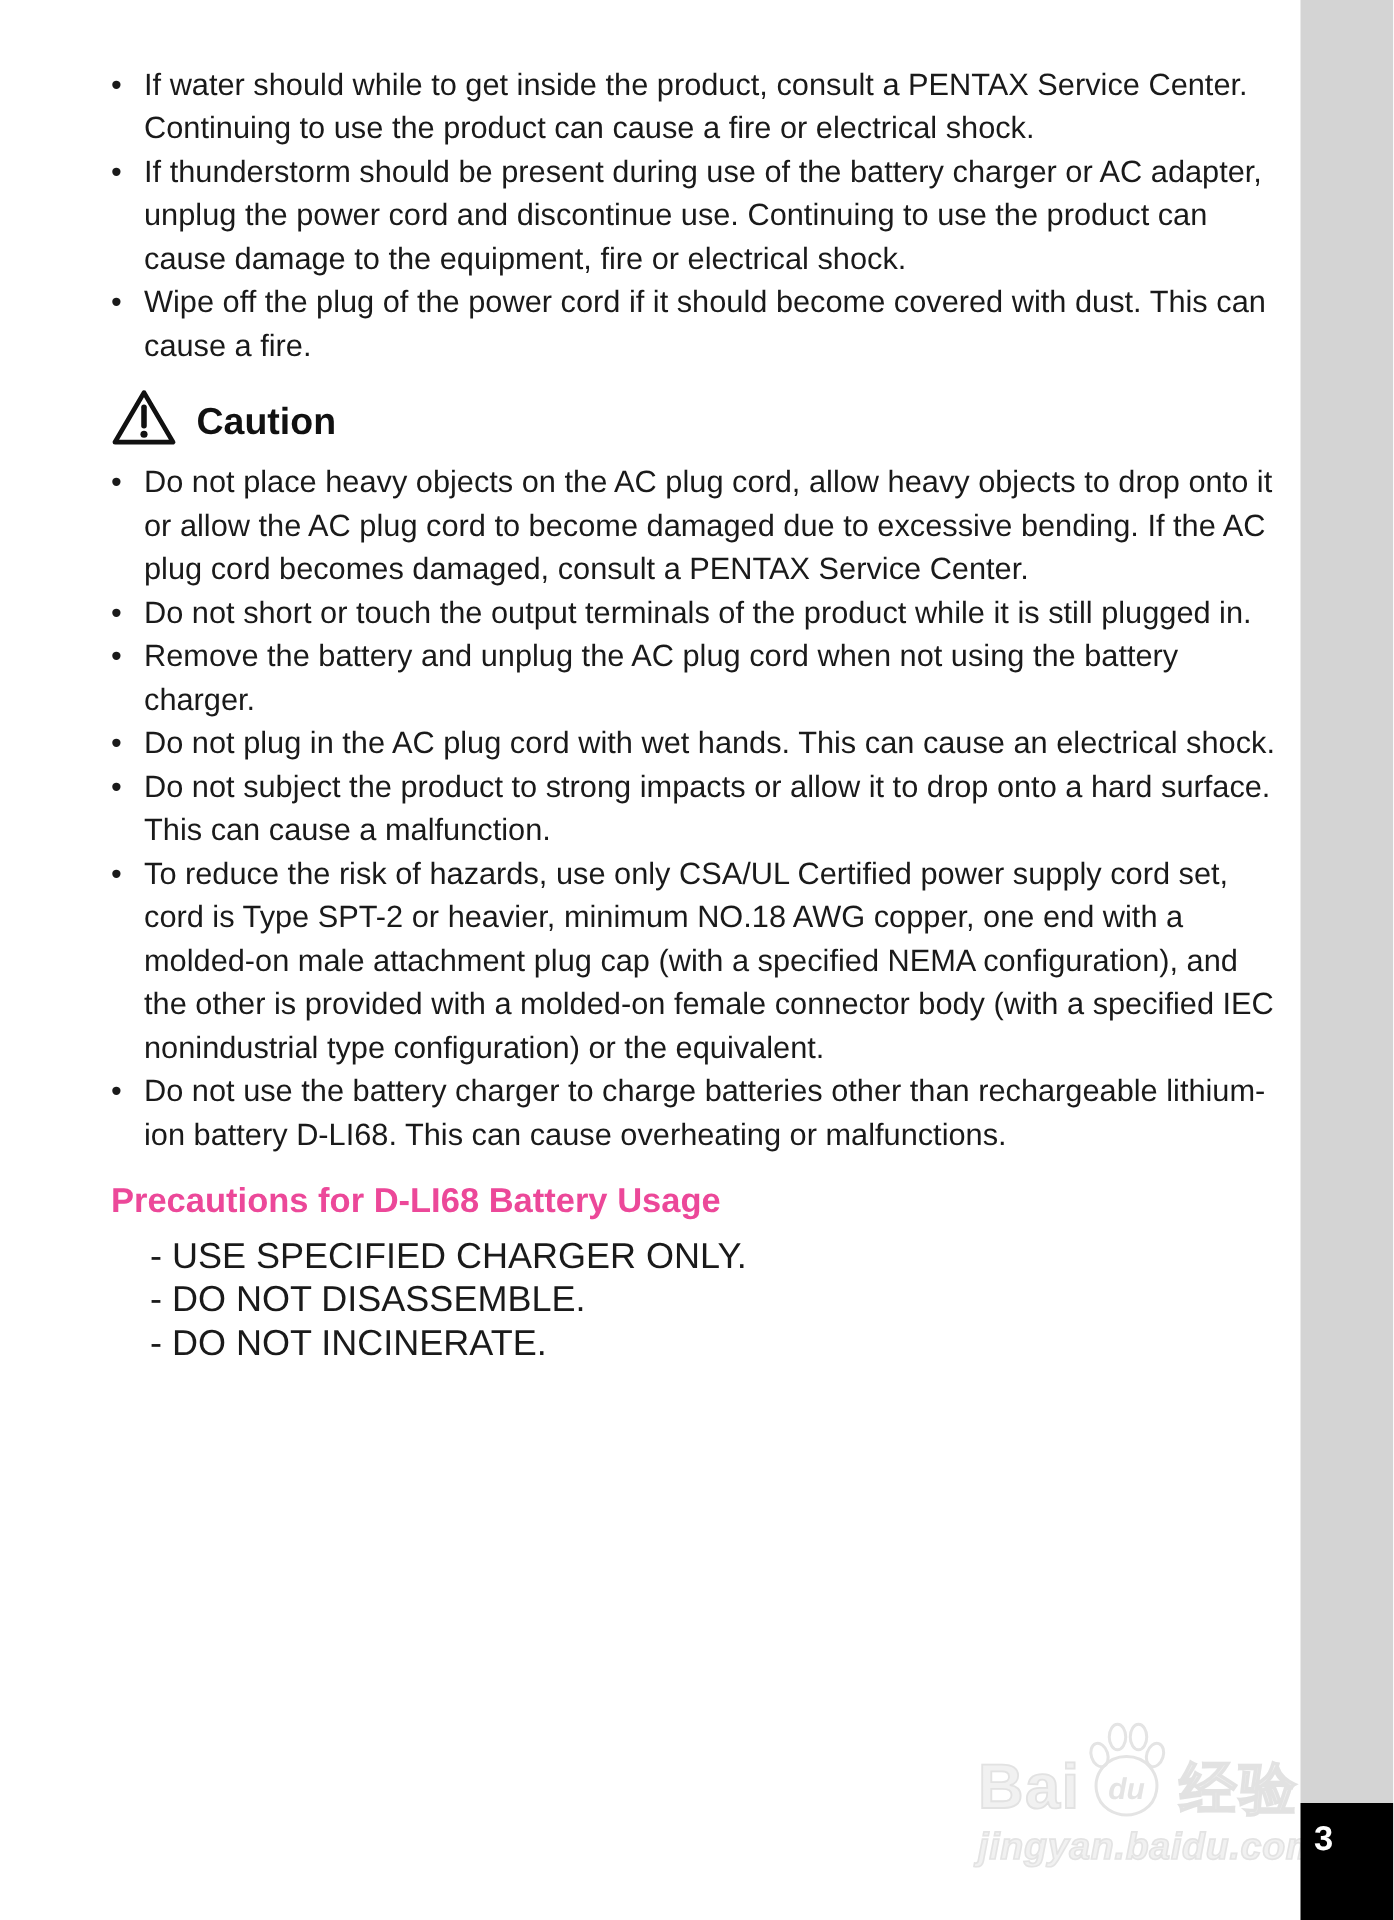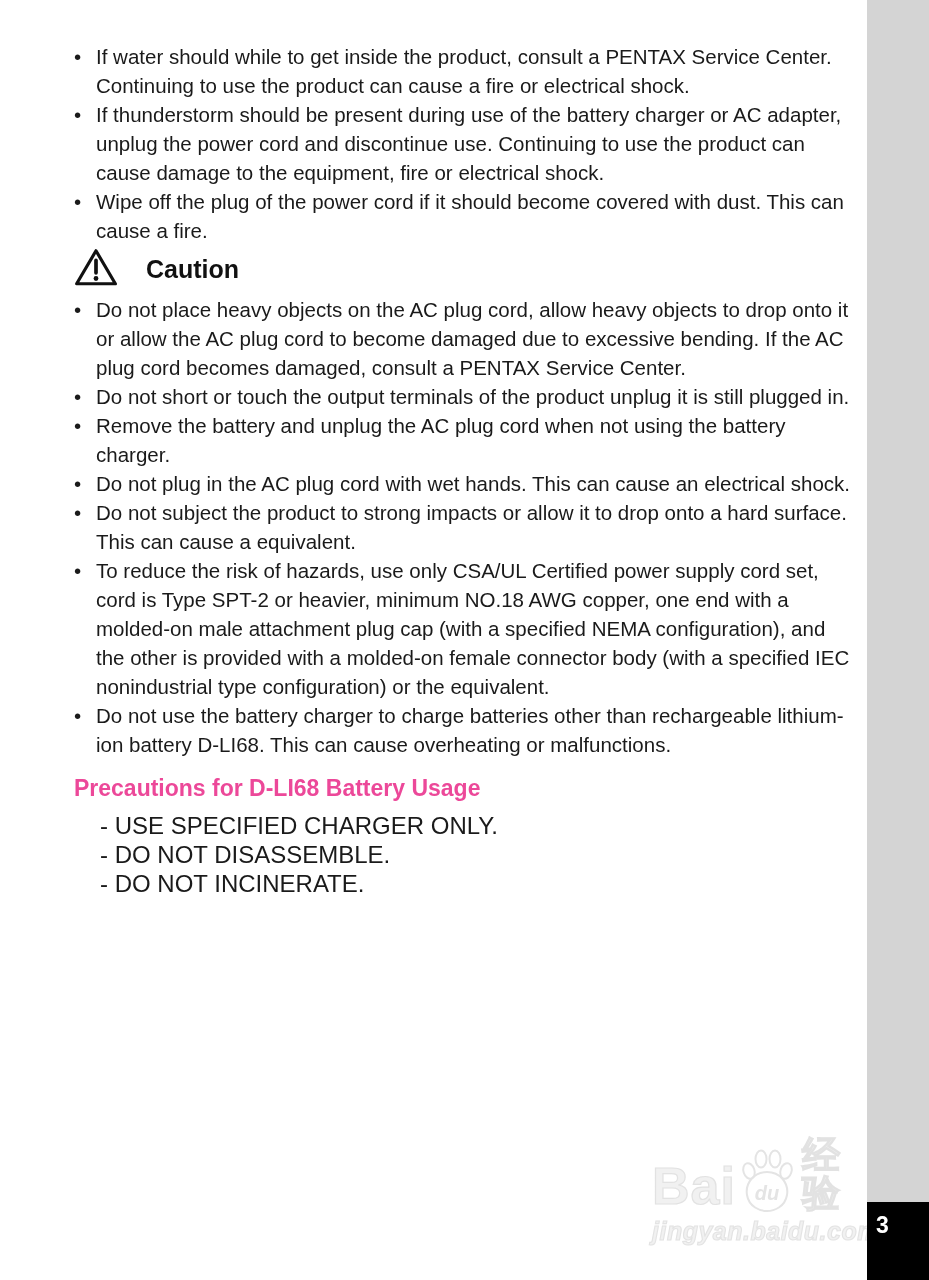--- a/index.html
+++ b/index.html
@@ -48,22 +48,22 @@
   .bullet-item .marker {
     flex: 0 0 22px;
     width: 22px;
   }
   .bullet-item .btxt {
     flex: 1;
   }
   .caution-header {
     display: flex;
     align-items: center;
-    gap: 28px;
-    margin: 3px 0 5px 0;
+    gap: 13px;
+    margin: 15px 0 5px 0;
     height: 42px;
   }
   .caution-title {
     font-size: 25px;
     font-weight: bold;
     color: #111111;
   }
   .section-title {
     font-size: 23px;
     font-weight: bold;
@@ -85,21 +85,21 @@
   .wm-row1 {
     display: flex;
     align-items: flex-end;
     height: 76px;
   }
   .wm-text {
     font-weight: bold;
     color: #f1f1f1;
     -webkit-text-stroke: 1.2px #e2e2e2;
   }
-  .wm-bai { font-size: 52px; line-height: 1; letter-spacing: 1px; }
+  .wm-bai { font-size: 42px; line-height: 1; letter-spacing: 1px; }
   .wm-cn  { font-size: 38px; line-height: 1; margin-left: 4px; letter-spacing: 2px; margin-top: 16px; }
   .wm-url {
     font-weight: bold;
     font-size: 25px;
     line-height: 1;
     margin-top: 7px;
     color: #f1f1f1;
     -webkit-text-stroke: 1.1px #e3e3e3;
     letter-spacing: 0.5px;
     font-style: italic;
@@ -139,33 +139,33 @@
       <span class="caution-title">Caution</span>
     </div>
 
     <div>
       <div class="bullet-item">
         <span class="marker">•</span>
         <span class="btxt">Do not place heavy objects on the AC plug cord, allow heavy objects to drop onto it or allow the AC plug cord to become damaged due to excessive bending. If the AC plug cord becomes damaged, consult a PENTAX Service Center.</span>
       </div>
       <div class="bullet-item">
         <span class="marker">•</span>
-        <span class="btxt">Do not short or touch the output terminals of the product unplug it is still plugged in.</span>
+        <span class="btxt">Do not short or touch the output terminals of the product while it is still plugged in.</span>
       </div>
       <div class="bullet-item">
         <span class="marker">•</span>
         <span class="btxt">Remove the battery and unplug the AC plug cord when not using the battery charger.</span>
       </div>
       <div class="bullet-item">
         <span class="marker">•</span>
         <span class="btxt">Do not plug in the AC plug cord with wet hands. This can cause an electrical shock.</span>
       </div>
       <div class="bullet-item">
         <span class="marker">•</span>
-        <span class="btxt">Do not subject the product to strong impacts or allow it to drop onto a hard surface. This can cause a equivalent.</span>
+        <span class="btxt">Do not subject the product to strong impacts or allow it to drop onto a hard surface. This can cause a malfunction.</span>
       </div>
       <div class="bullet-item">
         <span class="marker">•</span>
         <span class="btxt">To reduce the risk of hazards, use only CSA/UL Certified power supply cord set, cord is Type SPT-2 or heavier, minimum NO.18 AWG copper, one end with a molded-on male attachment plug cap (with a specified NEMA configuration), and the other is provided with a molded-on female connector body (with a specified IEC nonindustrial type configuration) or the equivalent.</span>
       </div>
       <div class="bullet-item">
         <span class="marker">•</span>
         <span class="btxt">Do not use the battery charger to charge batteries other than rechargeable lithium-ion battery D-LI68. This can cause overheating or malfunctions.</span>
       </div>
     </div>

